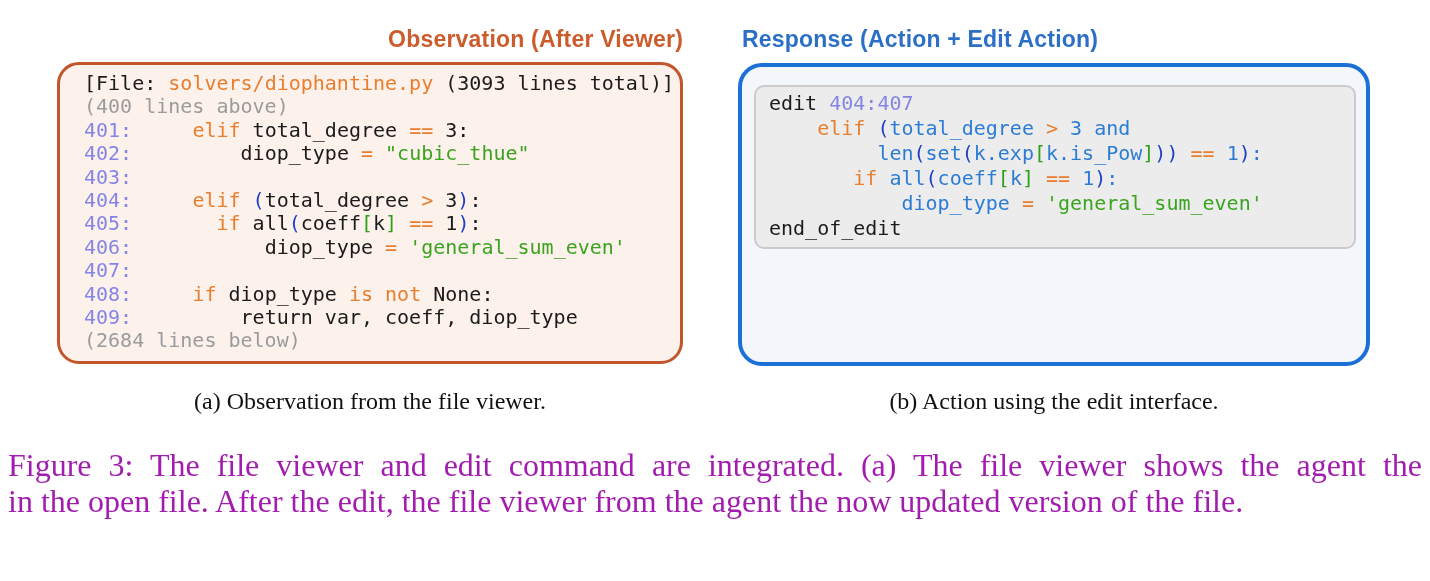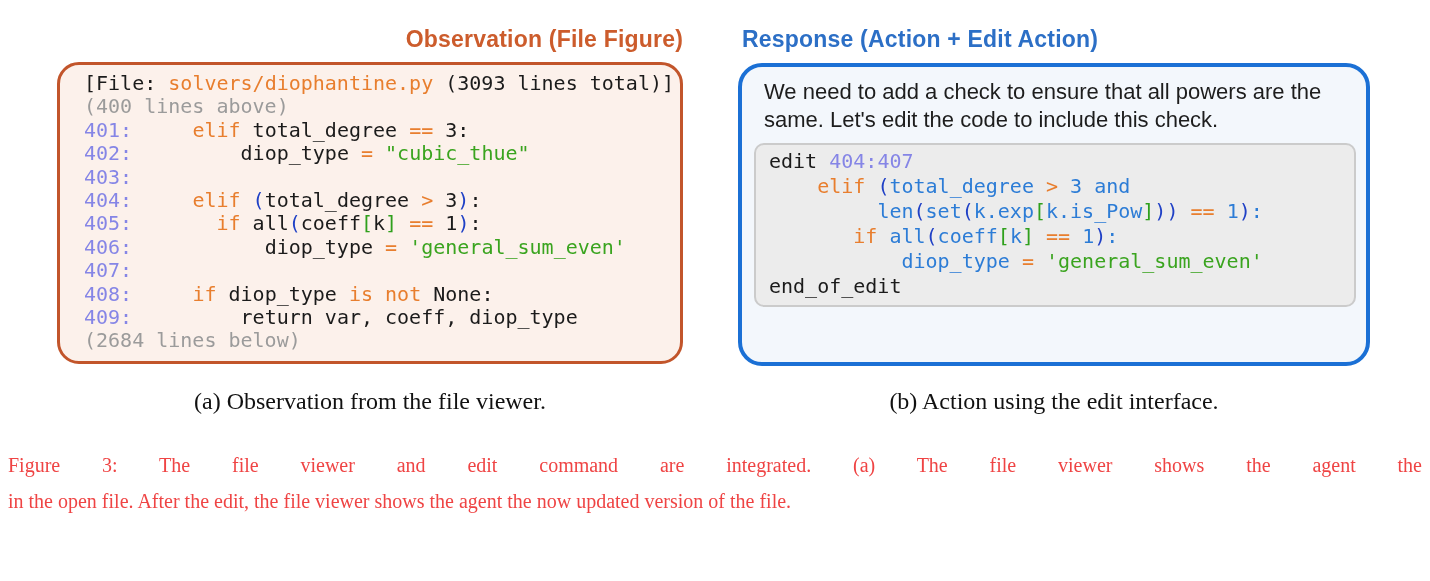--- a/index.html
+++ b/index.html
@@ -17,46 +17,45 @@
         line-height:23.4px;white-space:pre;margin:0;}
   .thought{font-size:22px;line-height:28px;color:#1d1d1d;width:575px;margin:2px 0 0 10px;}
   .edit-block{margin-top:9px;background:var(--codeblock-bg);border:2px solid var(--codeblock-border);
               border-radius:10px;padding:4px 8px 6px 13px;}
   .edit-block .code{line-height:25px;}
   .subcaption{position:absolute;top:388px;font-family:"Liberation Serif",serif;
               font-size:24px;color:#111;text-align:center;}
   .subcap-a{left:57px;width:626px;}
   .subcap-b{left:738px;width:632px;}
   .fig-caption{position:absolute;left:8px;top:448px;width:1414px;
-               font-family:"Liberation Serif",serif;font-size:20px;line-height:35.5px;color:#ef4444;}
+               font-family:"Liberation Serif",serif;font-size:32px;line-height:35.5px;color:#a21caf;}
   .cap-line{text-align:justify;text-align-last:justify;}
   .cap-line:last-child{text-align-last:left;}
 </style>
 </head>
 <body>
 
 <div class="page">
 
-  <div class="panel-title title-obs">Observation (File Figure)</div>
+  <div class="panel-title title-obs">Observation (After Viewer)</div>
 
   <div class="panel-title title-resp">Response (Action + Edit Action)</div>
 
   <div class="box obs-box">
     <pre class="code"><div class="code-line"><span style="color: rgb(27, 27, 27);">[File: </span><span style="color: rgb(232, 126, 46);">solvers/diophantine.py</span><span style="color: rgb(27, 27, 27);"> (3093 lines total)]</span></div><div class="code-line"><span style="color: rgb(155, 155, 155);">(400 lines above)</span></div><div class="code-line"><span style="color: rgb(133, 133, 230);">401:</span><span style="color: rgb(27, 27, 27);">     </span><span style="color: rgb(232, 126, 46);">elif</span><span style="color: rgb(27, 27, 27);"> total_degree </span><span style="color: rgb(232, 126, 46);">==</span><span style="color: rgb(27, 27, 27);"> 3:</span></div><div class="code-line"><span style="color: rgb(133, 133, 230);">402:</span><span style="color: rgb(27, 27, 27);">         </span><span style="color: rgb(27, 27, 27);">diop_type </span><span style="color: rgb(232, 126, 46);">=</span><span style="color: rgb(27, 27, 27);"> </span><span style="color: rgb(58, 164, 31);">"cubic_thue"</span></div><div class="code-line"><span style="color: rgb(133, 133, 230);">403:</span></div><div class="code-line"><span style="color: rgb(133, 133, 230);">404:</span><span style="color: rgb(27, 27, 27);">     </span><span style="color: rgb(232, 126, 46);">elif</span><span style="color: rgb(27, 27, 27);"> </span><span style="color: rgb(32, 65, 198);">(</span><span style="color: rgb(27, 27, 27);">total_degree </span><span style="color: rgb(232, 126, 46);">&gt;</span><span style="color: rgb(27, 27, 27);"> 3</span><span style="color: rgb(32, 65, 198);">)</span><span style="color: rgb(27, 27, 27);">:</span></div><div class="code-line"><span style="color: rgb(133, 133, 230);">405:</span><span style="color: rgb(27, 27, 27);">       </span><span style="color: rgb(232, 126, 46);">if</span><span style="color: rgb(27, 27, 27);"> all</span><span style="color: rgb(32, 65, 198);">(</span><span style="color: rgb(27, 27, 27);">coeff</span><span style="color: rgb(47, 160, 28);">[</span><span style="color: rgb(27, 27, 27);">k</span><span style="color: rgb(47, 160, 28);">]</span><span style="color: rgb(27, 27, 27);"> </span><span style="color: rgb(232, 126, 46);">==</span><span style="color: rgb(27, 27, 27);"> 1</span><span style="color: rgb(32, 65, 198);">)</span><span style="color: rgb(27, 27, 27);">:</span></div><div class="code-line"><span style="color: rgb(133, 133, 230);">406:</span><span style="color: rgb(27, 27, 27);">           </span><span style="color: rgb(27, 27, 27);">diop_type </span><span style="color: rgb(232, 126, 46);">=</span><span style="color: rgb(27, 27, 27);"> </span><span style="color: rgb(58, 164, 31);">'general_sum_even'</span></div><div class="code-line"><span style="color: rgb(133, 133, 230);">407:</span></div><div class="code-line"><span style="color: rgb(133, 133, 230);">408:</span><span style="color: rgb(27, 27, 27);">     </span><span style="color: rgb(232, 126, 46);">if</span><span style="color: rgb(27, 27, 27);"> diop_type </span><span style="color: rgb(232, 126, 46);">is not</span><span style="color: rgb(27, 27, 27);"> None:</span></div><div class="code-line"><span style="color: rgb(133, 133, 230);">409:</span><span style="color: rgb(27, 27, 27);">         </span><span style="color: rgb(27, 27, 27);">return var, coeff, diop_type</span></div><div class="code-line"><span style="color: rgb(155, 155, 155);">(2684 lines below)</span></div></pre>
   </div>
 
   <div class="box resp-box">
-    <div class="thought">We need to add a check to ensure that all powers are the same. Let's edit the code to include this check.</div>
     <div class="edit-block">
       <pre class="code"><div class="code-line"><span style="color: rgb(27, 27, 27);">edit </span><span style="color: rgb(133, 133, 230);">404:407</span></div><div class="code-line"><span style="color: rgb(44, 124, 214);">    </span><span style="color: rgb(232, 126, 46);">elif</span><span style="color: rgb(44, 124, 214);"> </span><span style="color: rgb(32, 65, 198);">(</span><span style="color: rgb(44, 124, 214);">total_degree </span><span style="color: rgb(232, 126, 46);">&gt;</span><span style="color: rgb(44, 124, 214);"> 3 and</span></div><div class="code-line"><span style="color: rgb(44, 124, 214);">         </span><span style="color: rgb(44, 124, 214);">len</span><span style="color: rgb(32, 65, 198);">(</span><span style="color: rgb(44, 124, 214);">set</span><span style="color: rgb(32, 65, 198);">(</span><span style="color: rgb(44, 124, 214);">k.exp</span><span style="color: rgb(47, 160, 28);">[</span><span style="color: rgb(44, 124, 214);">k.is_Pow</span><span style="color: rgb(47, 160, 28);">]</span><span style="color: rgb(32, 65, 198);">))</span><span style="color: rgb(44, 124, 214);"> </span><span style="color: rgb(232, 126, 46);">==</span><span style="color: rgb(44, 124, 214);"> 1</span><span style="color: rgb(32, 65, 198);">)</span><span style="color: rgb(44, 124, 214);">:</span></div><div class="code-line"><span style="color: rgb(44, 124, 214);">       </span><span style="color: rgb(232, 126, 46);">if</span><span style="color: rgb(44, 124, 214);"> all</span><span style="color: rgb(32, 65, 198);">(</span><span style="color: rgb(44, 124, 214);">coeff</span><span style="color: rgb(47, 160, 28);">[</span><span style="color: rgb(44, 124, 214);">k</span><span style="color: rgb(47, 160, 28);">]</span><span style="color: rgb(44, 124, 214);"> </span><span style="color: rgb(232, 126, 46);">==</span><span style="color: rgb(44, 124, 214);"> 1</span><span style="color: rgb(32, 65, 198);">)</span><span style="color: rgb(44, 124, 214);">:</span></div><div class="code-line"><span style="color: rgb(44, 124, 214);">           </span><span style="color: rgb(44, 124, 214);">diop_type </span><span style="color: rgb(232, 126, 46);">=</span><span style="color: rgb(44, 124, 214);"> </span><span style="color: rgb(58, 164, 31);">'general_sum_even'</span></div><div class="code-line"><span style="color: rgb(27, 27, 27);">end_of_edit</span></div></pre>
     </div>
   </div>
 
   <div class="subcaption subcap-b">(b) Action using the edit interface.</div>
 
   <div class="subcaption subcap-a">(a) Observation from the file viewer.</div>
 
   <div class="fig-caption">
     <div class="cap-line">Figure 3: The file viewer and edit command are integrated. (a) The file viewer shows the agent the</div>
-    <div class="cap-line">in the open file. After the edit, the file viewer shows the agent the now updated version of the file.</div>
+    <div class="cap-line">in the open file. After the edit, the file viewer from the agent the now updated version of the file.</div>
   </div>
 
 </div>
 
 </body></html>

